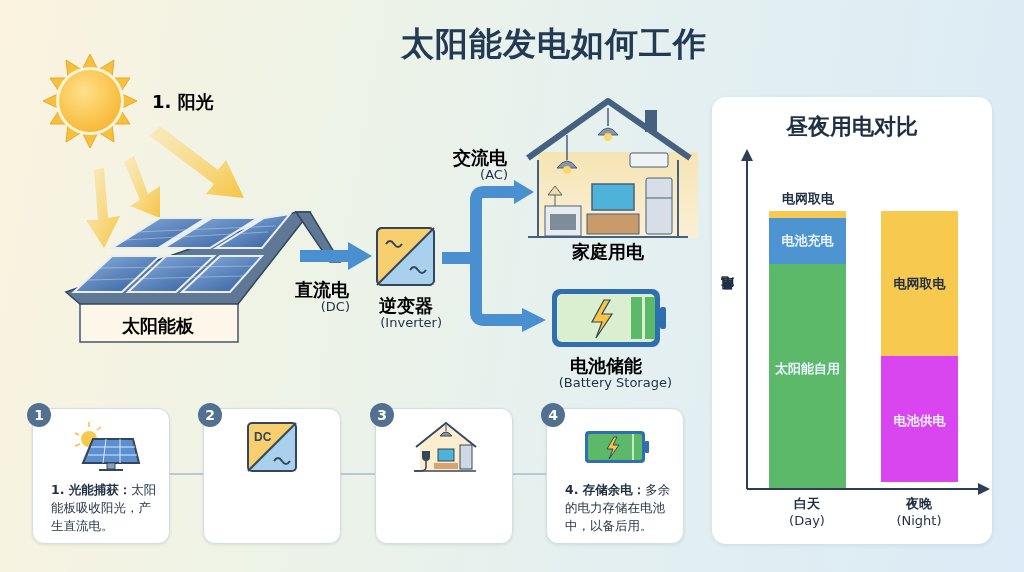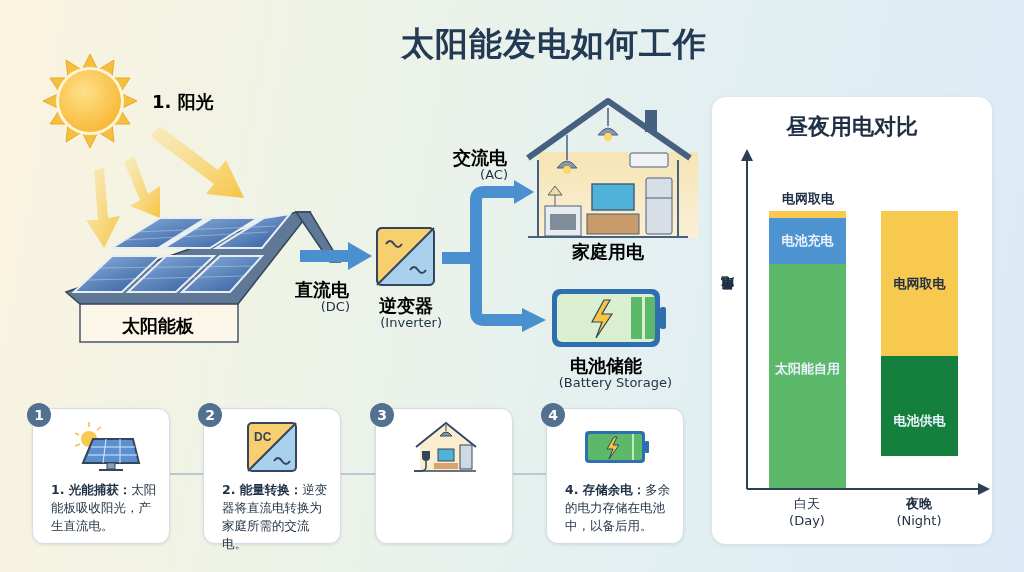--- a/index.html
+++ b/index.html
@@ -212,21 +212,20 @@
 <div class="abs card" style="left:203px">
   <div class="badge">2</div>
   <svg class="card-icon" viewBox="0 0 138 56">
     <rect x="44" y="4" width="48" height="48" rx="4" fill="#f8cf6f"></rect>
     <polygon points="92,4 92,52 44,52" fill="#a9d0ec"></polygon>
     <rect x="44" y="4" width="48" height="48" rx="4" fill="none" stroke="#34465c" stroke-width="2"></rect>
     <line x1="92" y1="4" x2="44" y2="52" stroke="#34465c" stroke-width="2"></line>
     <text x="50" y="22" font-size="12" font-weight="bold" fill="#34465c" font-family="Liberation Sans, sans-serif">DC</text>
     <path d="M70,42 q4,-6 8,0 t8,0" fill="none" stroke="#34465c" stroke-width="2"></path>
   </svg>
-  <div class="card-text"><b>2. 能量转换：</b><span>逆变器将直流电转换为家庭所需的交流电。</span></div>
 </div>
 
 <div class="abs card" style="left:375px">
   <div class="badge">3</div>
   <svg class="card-icon" viewBox="0 0 138 56">
     <polygon points="44,26 70,6 96,26 96,52 44,52" fill="#fbeecf"></polygon>
     <polyline points="40,28 70,4 100,28" fill="none" stroke="#34465c" stroke-width="2"></polyline>
     <line x1="70" y1="6" x2="70" y2="12" stroke="#34465c"></line>
     <path d="M64,17 q6,-8 12,0 z" fill="#8a96a4" stroke="#34465c"></path>
     <rect x="84" y="26" width="12" height="24" fill="#cfd9e4" stroke="#34465c"></rect>
@@ -260,18 +259,18 @@
   <polygon points="266,386 278,392 266,398" fill="#2d3f55"></polygon>
 </svg>
 <div class="abs ylabel">用电量</div>
 
 <div class="abs seg seg-dark" style="left:760px;top:190px;width:96px;height:18px">电网取电</div>
 <div class="abs seg" style="left:769px;top:211px;width:77px;height:7px;background:#f8c94f"></div>
 <div class="abs seg seg-light" style="left:769px;top:218px;width:77px;height:46px;background:#4e94d1">电池充电</div>
 <div class="abs seg seg-light" style="left:769px;top:264px;width:77px;height:224px;background:#5cb96a;align-items:flex-start;padding-top:96px">太阳能自用</div>
 
 <div class="abs seg seg-dark" style="left:881px;top:211px;width:77px;height:145px;background:#f8c94f">电网取电</div>
-<div class="abs seg seg-light" style="left:881px;top:356px;width:77px;height:100px;background:#15803d;align-items:flex-start;padding-top:56px">电池供电</div>
-
-<div class="abs xlabel" style="left:767px;top:496px;width:80px;font-weight:normal">白天</div>
+<div class="abs seg seg-light" style="left:881px;top:356px;width:77px;height:126px;background:#d946ef;align-items:flex-start;padding-top:56px">电池供电</div>
+
+<div class="abs xlabel" style="left:767px;top:496px;width:80px;font-weight:bold">白天</div>
 <div class="abs xlabel" style="left:767px;top:513px;width:80px">(Day)</div>
 <div class="abs xlabel" style="left:879px;top:496px;width:80px;font-weight:bold">夜晚</div>
 <div class="abs xlabel" style="left:879px;top:513px;width:80px">(Night)</div>
 
 </body></html>

